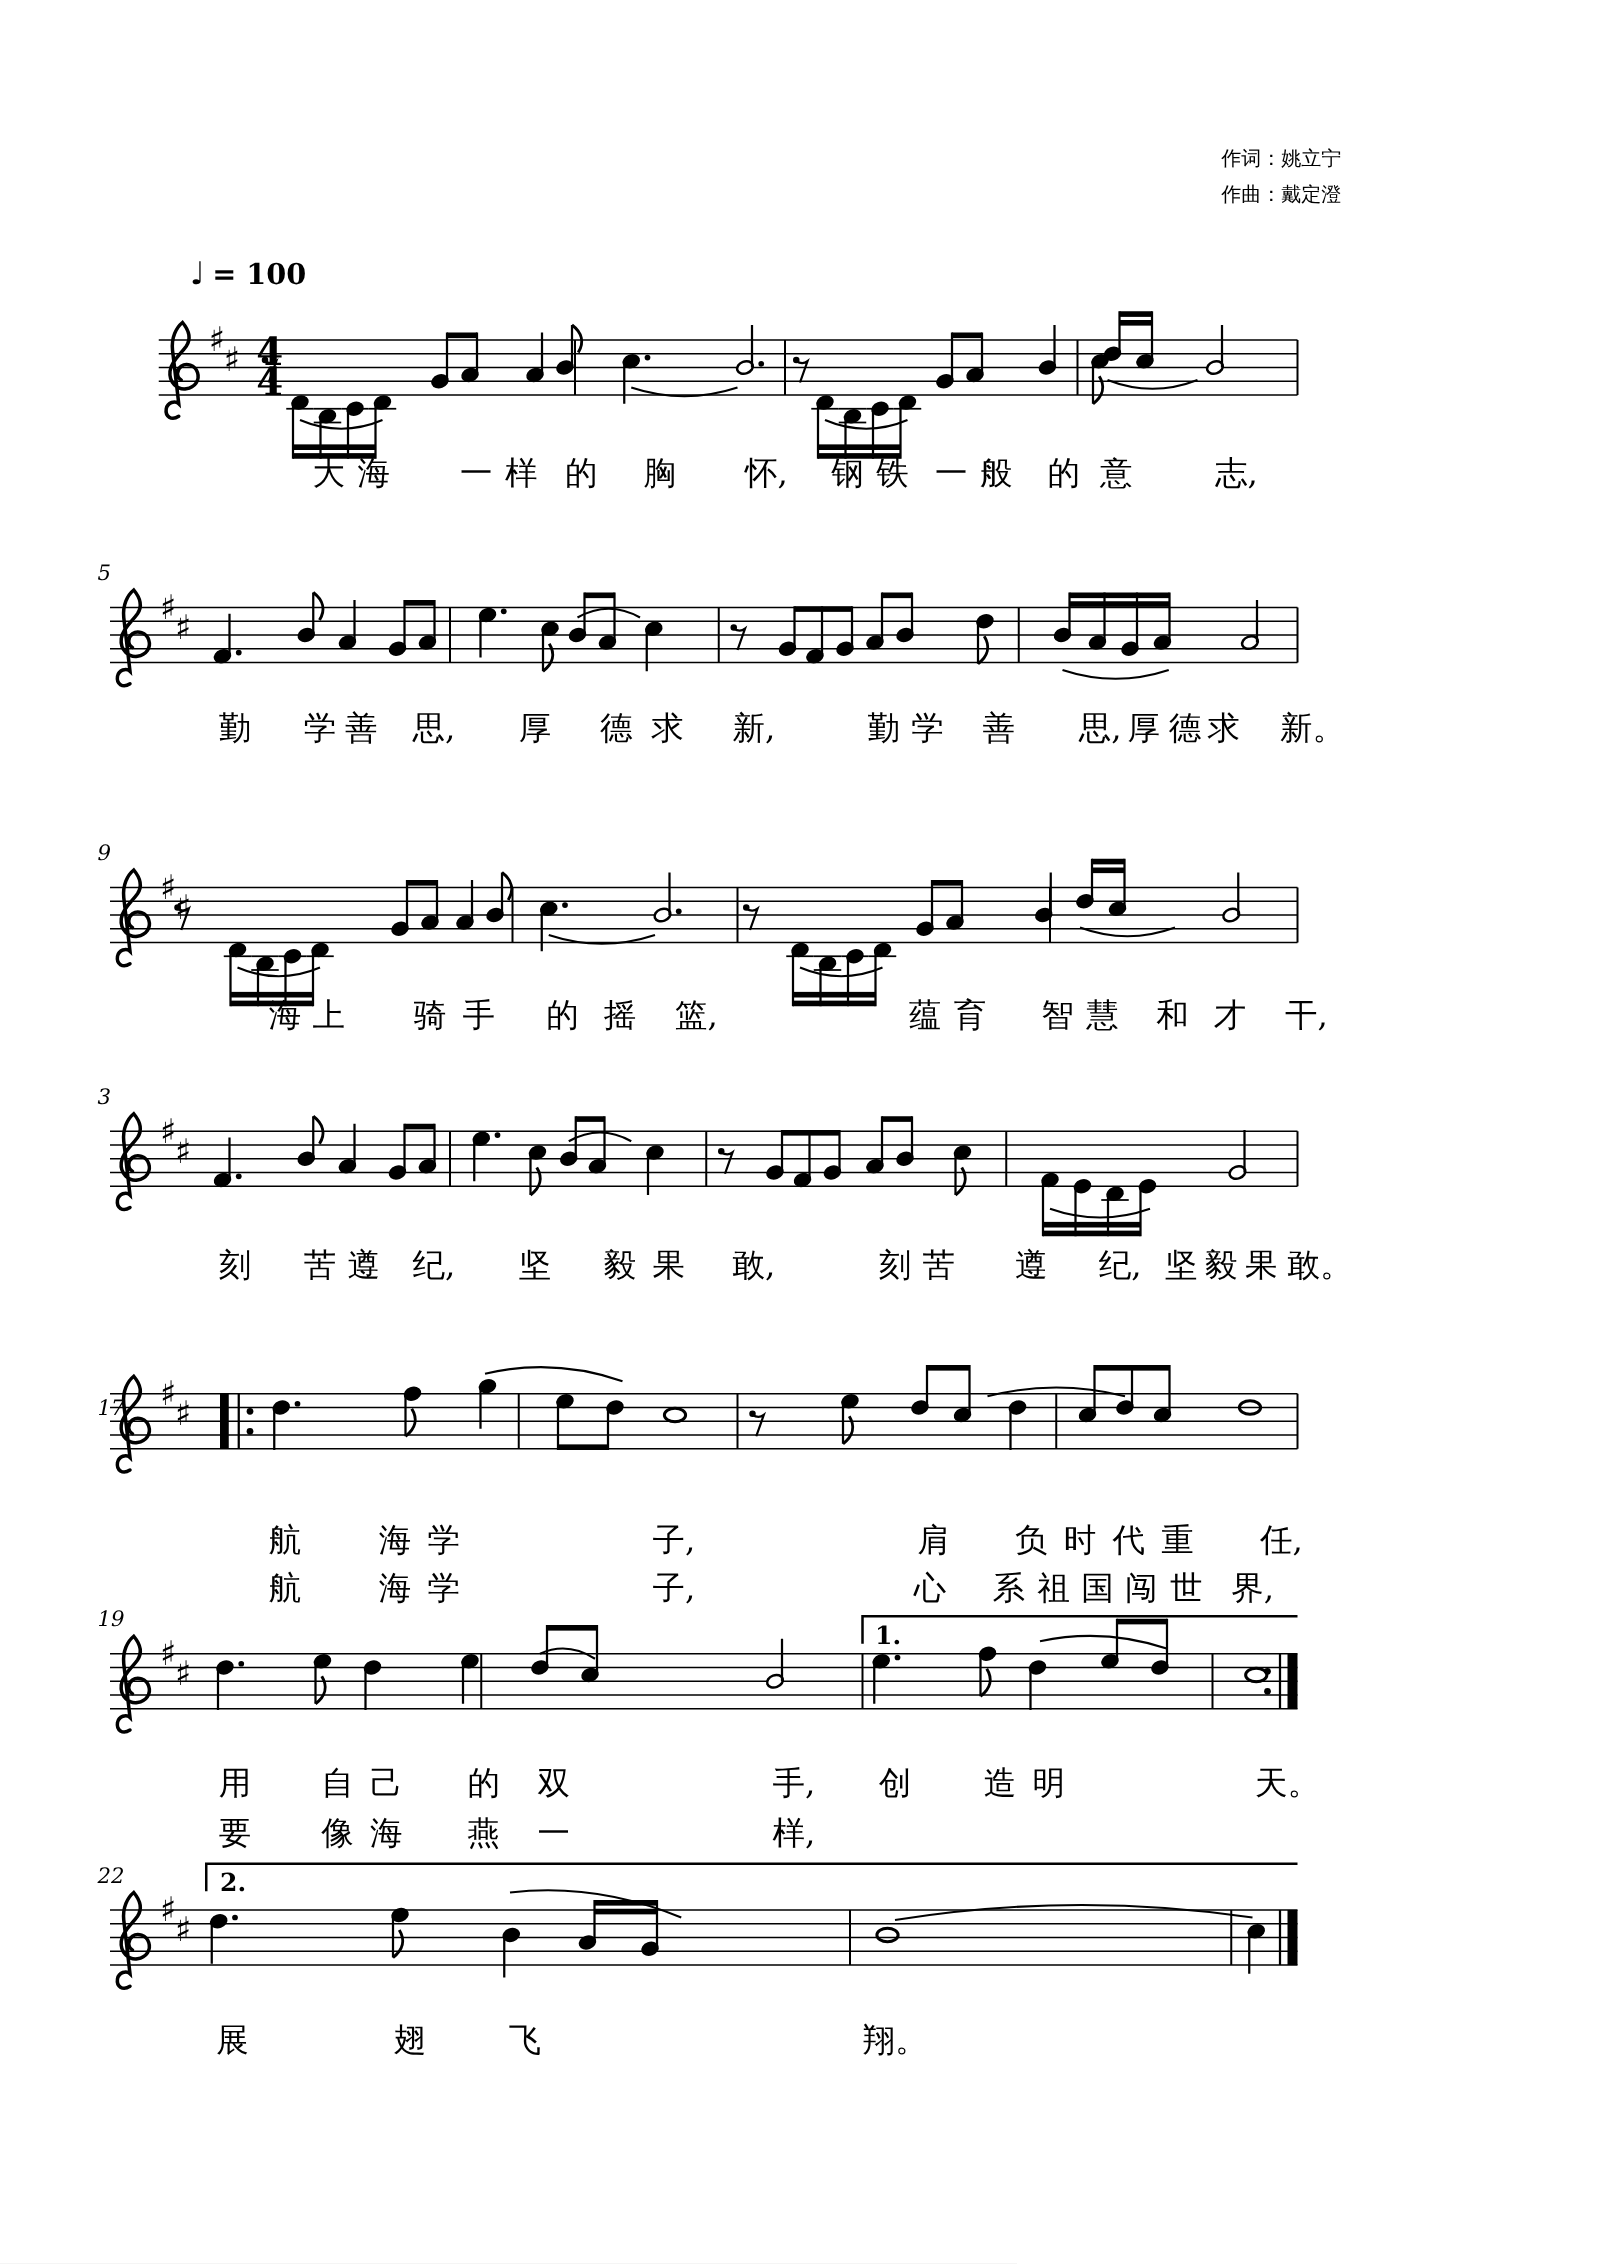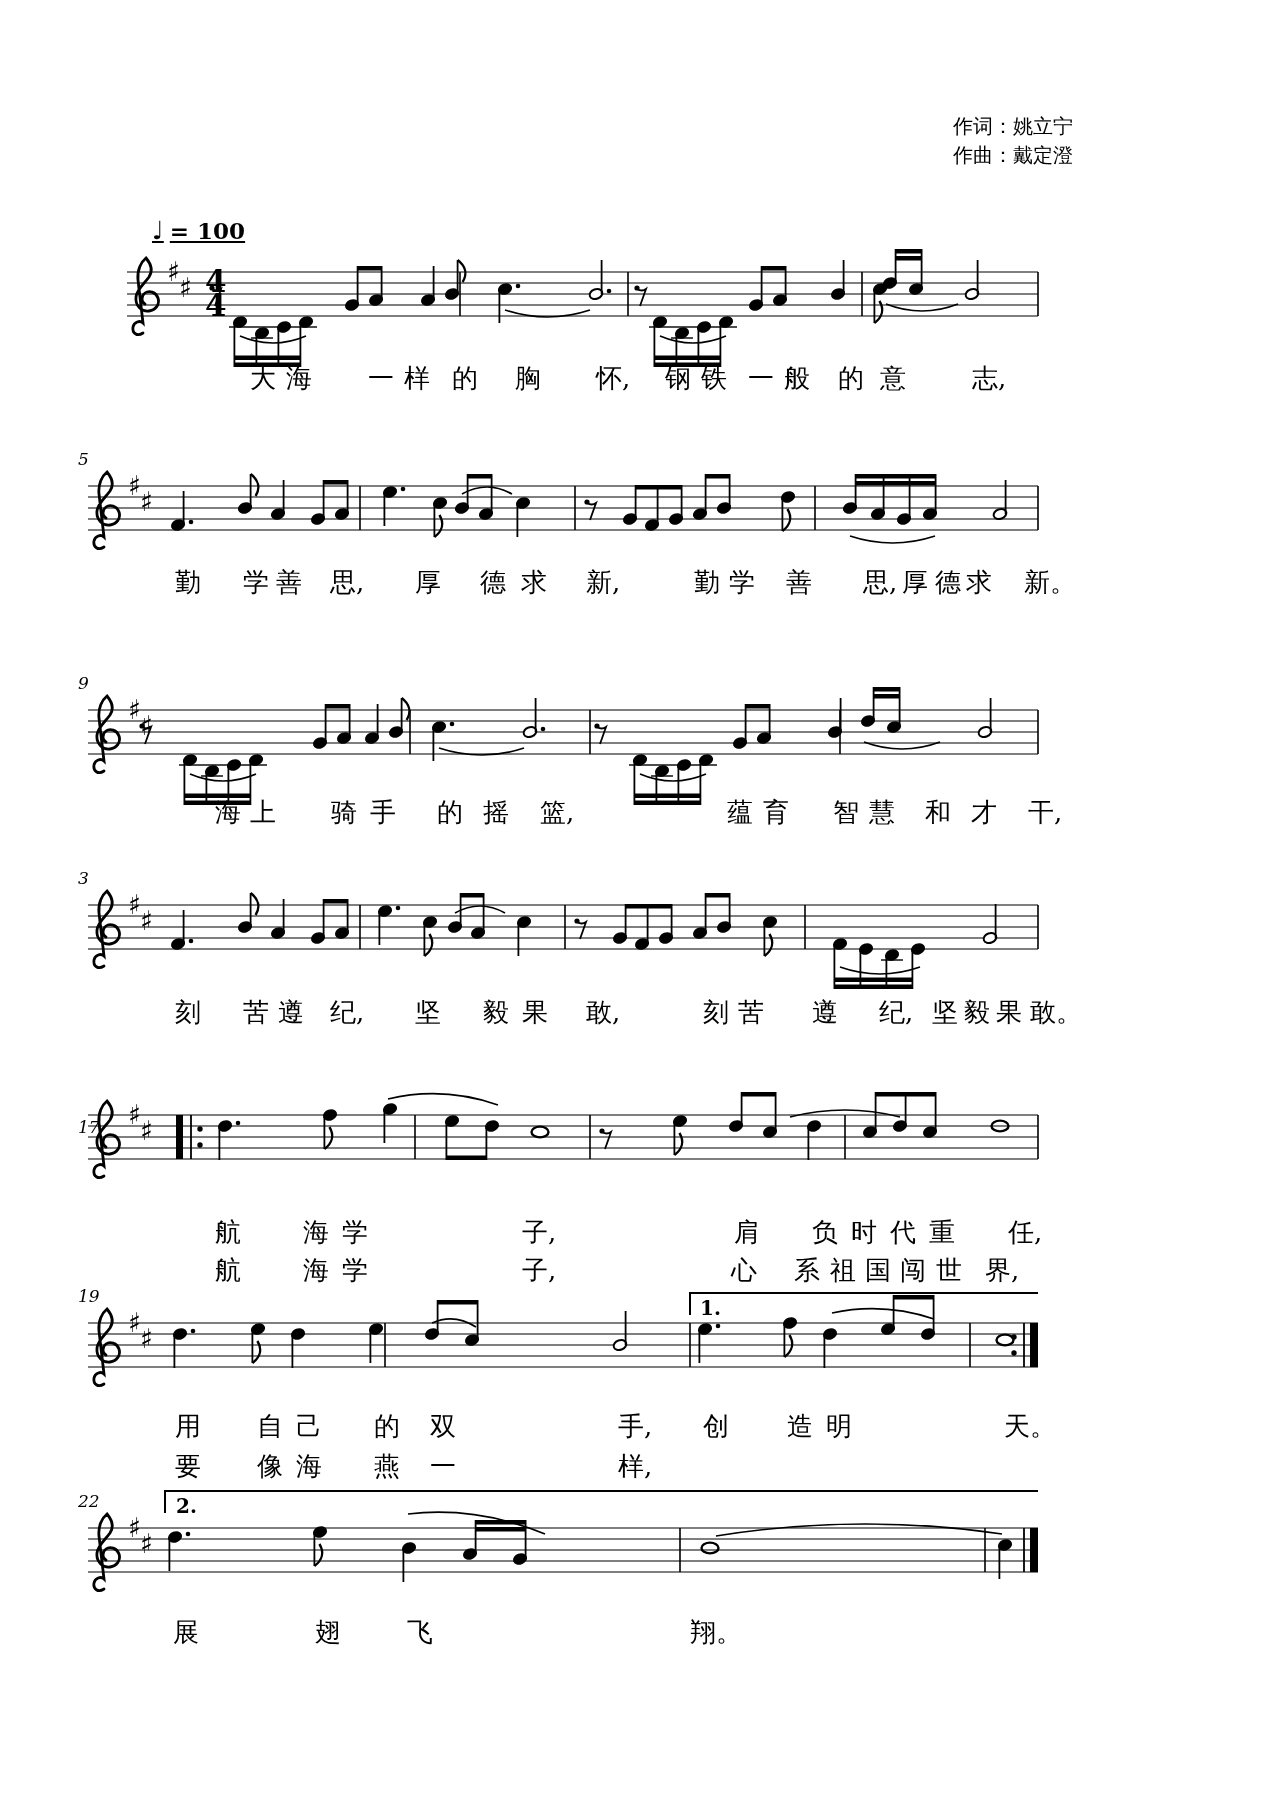--- a/index.html
+++ b/index.html
@@ -1,22 +1,22 @@
 <!DOCTYPE html>
 <html><head>
 <meta charset="utf-8">
 <style>
   html,body{margin:0;padding:0;background:#e8e8e8;}
   #page{position:relative;width:1280px;height:1811px;background:#ffffff;margin:0 auto;
         font-family:"DejaVu Serif","Liberation Serif",serif;color:#000;overflow:hidden;}
   #score-svg{position:absolute;left:0;top:0;}
   .abs{position:absolute;white-space:nowrap;}
   #page-title{left:0;top:70px;width:1105px;text-align:center;font-size:43px;font-weight:600;letter-spacing:1px;}
-  #credits{top:112px;right:207px;text-align:right;font-size:20px;line-height:29px;margin-left:12px;}
-  #tempo{left:152px;top:216px;font-size:23px;font-weight:bold;text-decoration:underline;}
+  #credits{top:112px;right:207px;text-align:right;font-size:16px;line-height:29px;margin-left:12px;}
+  #tempo{left:152px;top:204px;font-size:23px;font-weight:bold;}
   #tempo .glyph{font-family:"DejaVu Sans","Liberation Sans",sans-serif;font-size:25px;font-weight:normal;margin-right:6px;}
   .measure-number{font-size:17px;font-style:italic;}
   .volta-label{font-size:20px;font-weight:bold;}
   .lyric{font-size:26px;}
 </style>
 </head>
 <body>
 
 <div id="page">
   <svg id="score-svg" width="1280" height="1811" viewBox="0 0 1280 1811">

